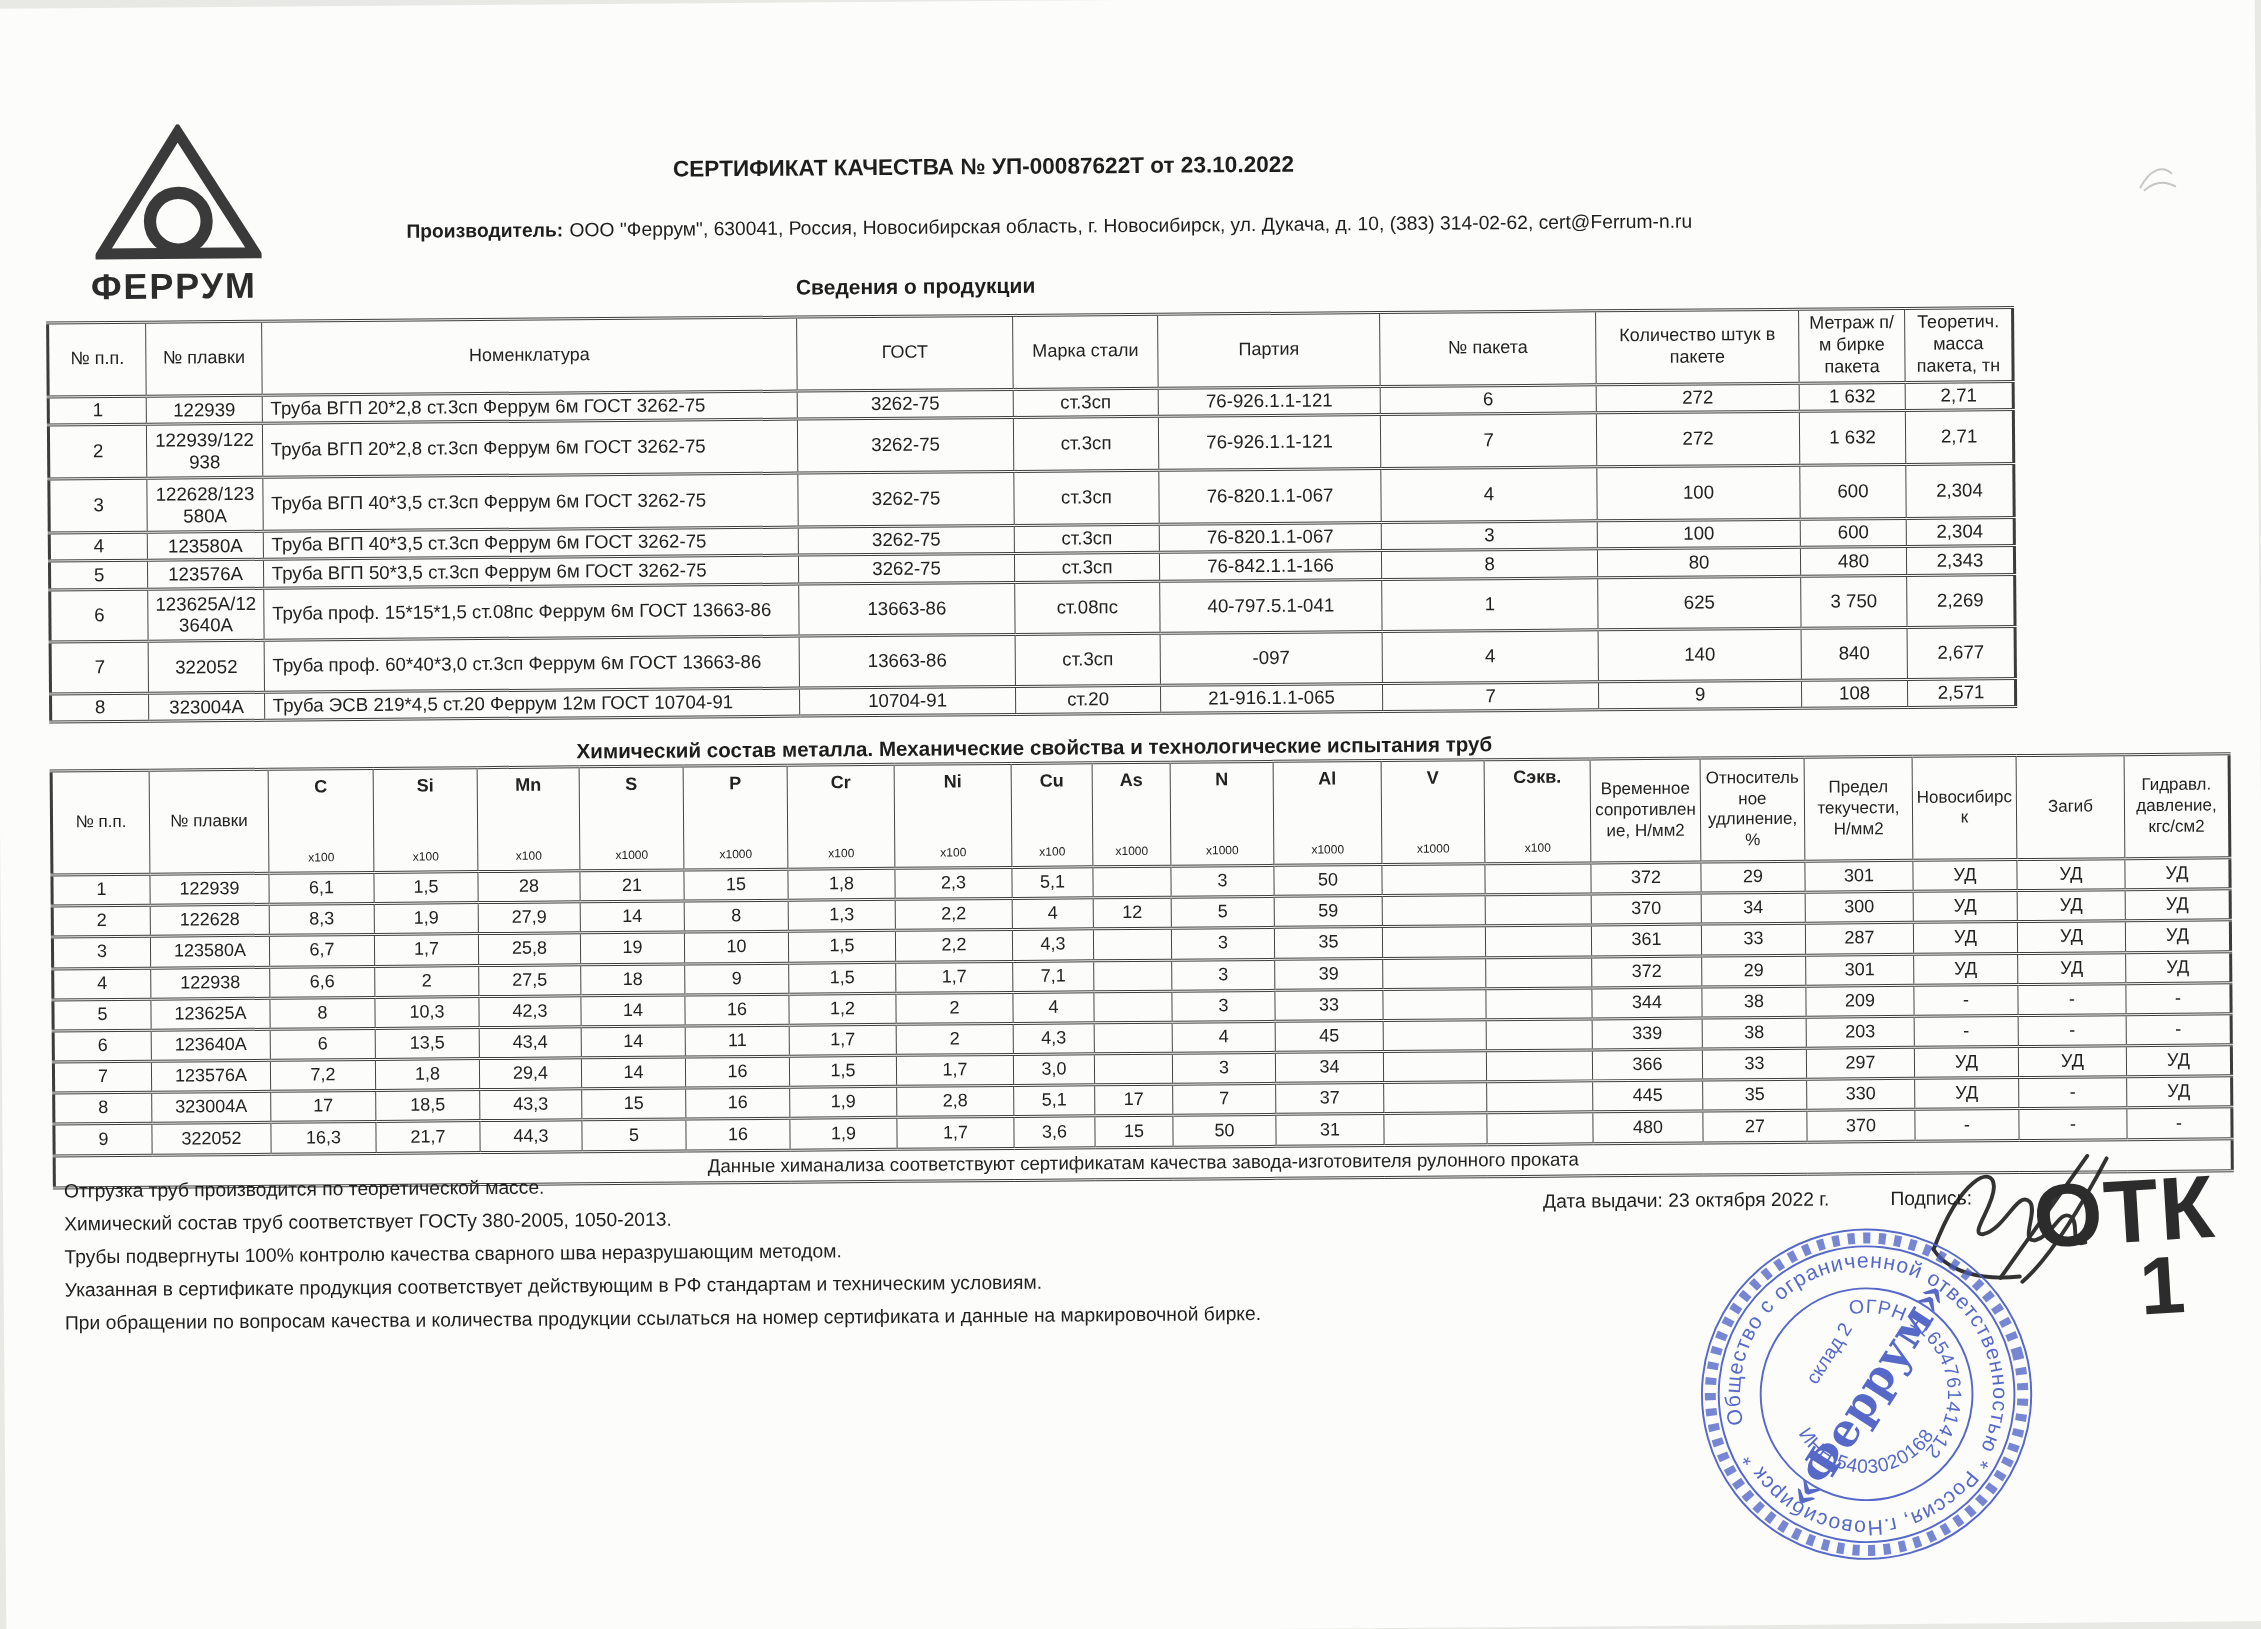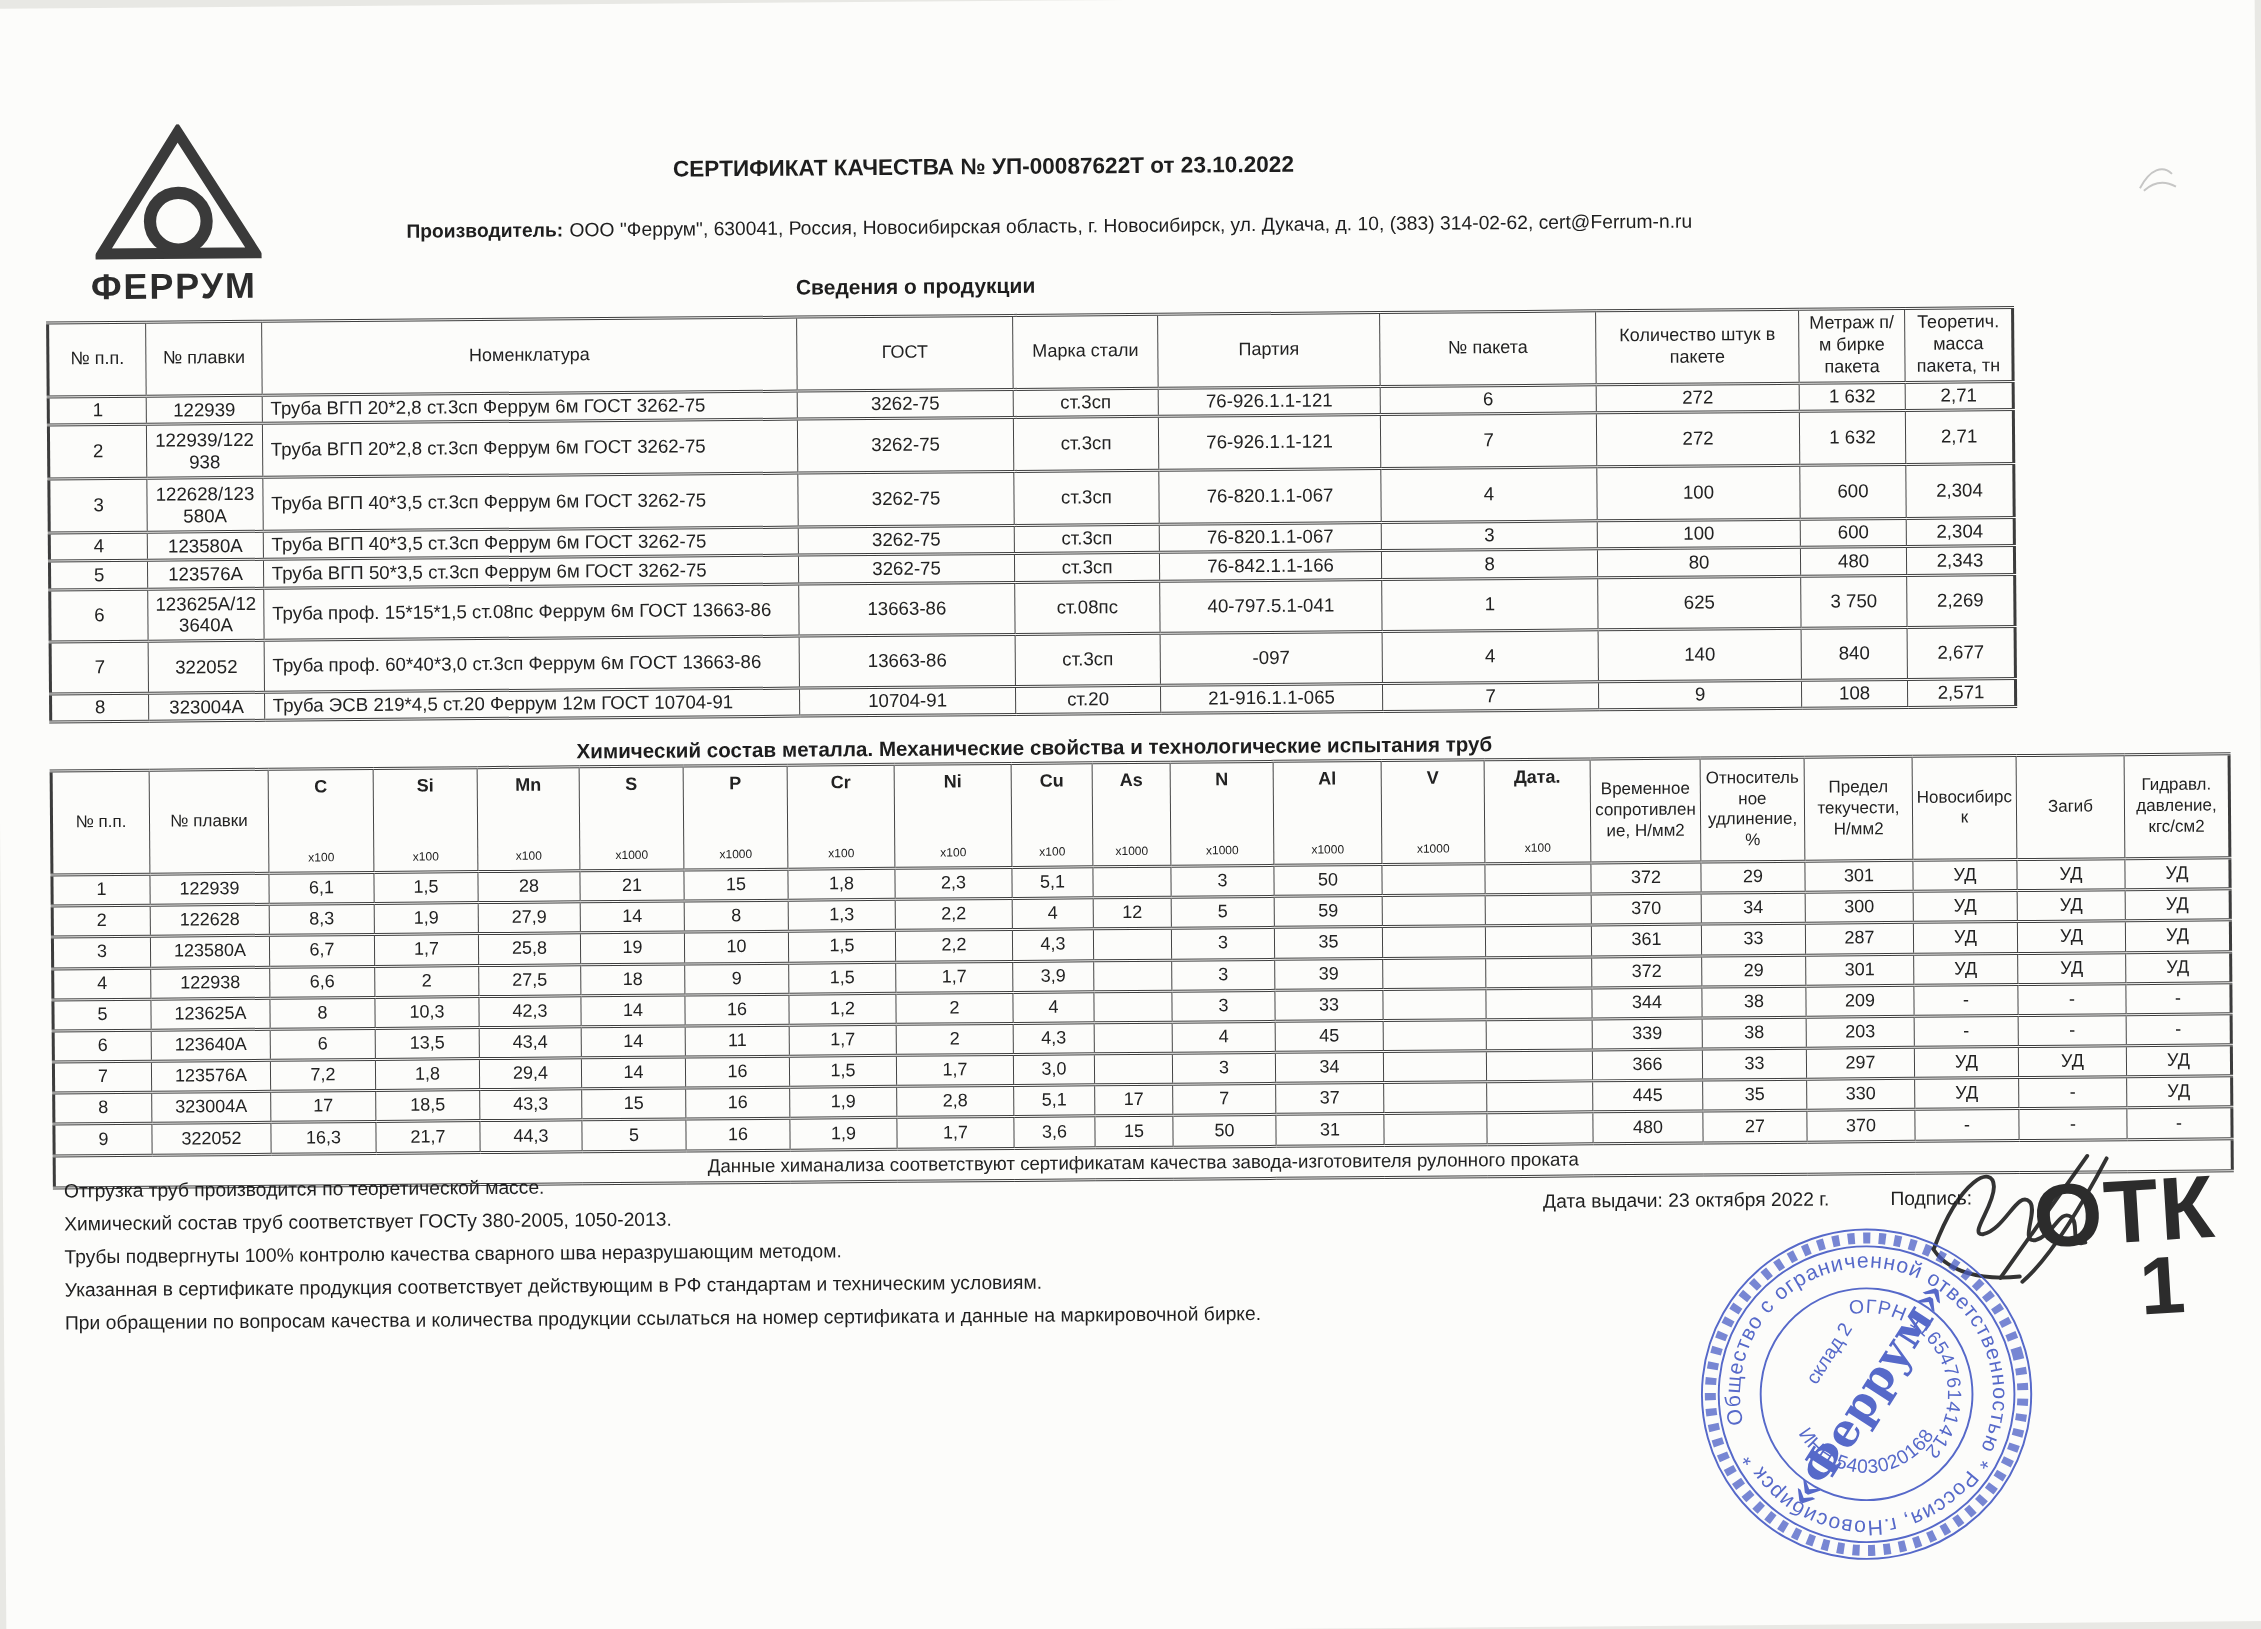--- a/index.html
+++ b/index.html
@@ -293,21 +293,21 @@
             </div>
           </th>
           <th>
             <div class="flexcol">
               <span class="el">V</span>
               <span class="factor">x1000</span>
             </div>
           </th>
           <th>
             <div class="flexcol">
-              <span class="el">Дата.</span>
+              <span class="el">Сэкв.</span>
               <span class="factor">x100</span>
             </div>
           </th>
           <th>Временное сопротивление, Н/мм2</th>
           <th>Относительное удлинение, %</th>
           <th>Предел текучести, Н/мм2</th>
           <th>Новосибирск</th>
           <th>Загиб</th>
           <th>Гидравл. давление, кгс/см2</th>
         </tr>
@@ -385,21 +385,21 @@
         <tr>
           <td>4</td>
           <td>122938</td>
           <td>6,6</td>
           <td>2</td>
           <td>27,5</td>
           <td>18</td>
           <td>9</td>
           <td>1,5</td>
           <td>1,7</td>
-          <td>3,9</td>
+          <td>7,1</td>
           <td></td>
           <td>3</td>
           <td>39</td>
           <td></td>
           <td></td>
           <td>372</td>
           <td>29</td>
           <td>301</td>
           <td>УД</td>
           <td>УД</td>

